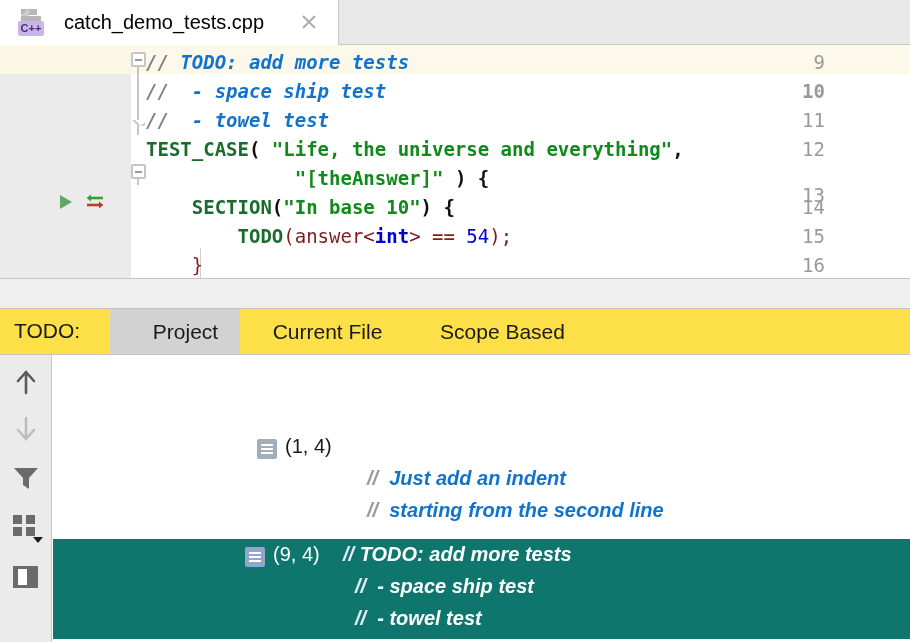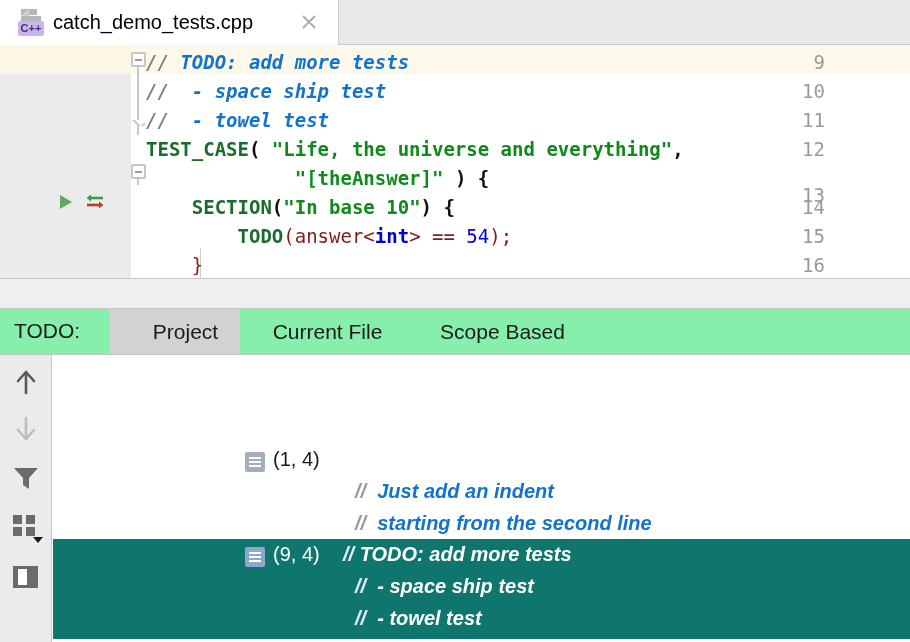--- a/index.html
+++ b/index.html
@@ -22,21 +22,21 @@
     background: #e8e8e8; border-left: 1px solid #c9c9c9;
     border-bottom: 1px solid #c9c9c9;
   }
   .editor-tab {
     position: absolute; left: 0; top: 0; height: 44px; width: 338px;
     background: #ffffff;
     display: flex; align-items: center; box-sizing: border-box;
     padding-left: 18px;
   }
   .editor-tab .tab-label {
-    font-size: 20px; color: #000000; margin-left: 9px; white-space: nowrap;
+    font-size: 20px; color: #000000; margin-left: 20px; white-space: nowrap;
   }
   .tab-close {
     position: absolute; left: 300px; top: 13px;
     width: 18px; height: 18px;
   }
   .tab-close svg { display: block; }
 
   
   .ficon { position: relative; display: inline-block; }
   .ficon .page { position: absolute; background: #b7b7b7; }
@@ -107,21 +107,21 @@
   }
   .gutter-icon { position: absolute; }
 
   
   .splitter {
     position: absolute; left: 0; top: 278px; width: 910px; height: 30px;
     background: #efefef; border-top: 1px solid #c4c4c4;
   }
   .tw-tabbar {
     position: absolute; left: 0; top: 308px; width: 910px; height: 47px;
-    background: #86efac; border-top: 1px solid #c4c4c4;
+    background: #fde047; border-top: 1px solid #c4c4c4;
     border-bottom: 1px solid #c4c4c4;
     box-sizing: border-box;
   }
   .tw-title {
     position: absolute; left: 14px; top: 10px;
     font-size: 21px; color: #1a1a1a;
   }
   .tw-tab {
     position: absolute; top: 0; height: 45px;
     display: flex; align-items: center; justify-content: center;
@@ -225,21 +225,21 @@
         <path d="M5 5 L19 5" stroke="#3a9e3a" stroke-width="2.6" fill="none"></path>
         <path d="M7 1.4 L2.6 5 L7 8.6 Z" fill="#3a9e3a"></path>
         <path d="M3 12 L17 12" stroke="#c0392b" stroke-width="2.6" fill="none"></path>
         <path d="M15 8.4 L19.4 12 L15 15.6 Z" fill="#c0392b"></path>
       </svg>
     </span>
 
     <div id="editor-lines">
         <div class="lnum" style="top: 3px;">9</div>
         <div class="codeline" style="top: 3px;"><span class="c-comment">// </span><span class="c-todo">TODO: add more tests</span></div>
-        <div class="lnum" style="top: 32px;">10</div>
+        <div class="lnum" style="top: 32px; font-weight: bold;">10</div>
         <div class="codeline" style="top: 32px;"><span class="c-comment">//  </span><span class="c-todo">- space ship test</span></div>
         <div class="lnum" style="top: 61px;">11</div>
         <div class="codeline" style="top: 61px;"><span class="c-comment">//  </span><span class="c-todo">- towel test</span></div>
         <div class="lnum" style="top: 90px;">12</div>
         <div class="codeline" style="top: 90px;"><span class="c-macro">TEST_CASE</span><span class="c-punct">( </span><span class="c-string">"Life, the universe and everything"</span><span class="c-punct">,</span></div>
         <div class="lnum" style="top: 136px;">13</div>
         <div class="codeline" style="top: 119px;"><span class="c-plain">             </span><span class="c-string">"[theAnswer]"</span><span class="c-punct"> ) {</span></div>
         <div class="lnum" style="top: 148px;">14</div>
         <div class="codeline" style="top: 148px;"><span class="c-plain">    </span><span class="c-macro">SECTION</span><span class="c-punct">(</span><span class="c-string">"In base 10"</span><span class="c-punct">) {</span></div>
         <div class="lnum" style="top: 177px;">15</div>
@@ -290,21 +290,21 @@
       <span class="tb-btn" style="top:205px;">
         <svg width="34" height="34" viewBox="0 0 34 34">
           <rect x="4" y="6" width="25" height="22" fill="#6b6b6b"></rect>
           <rect x="9" y="9" width="9" height="16" fill="#ffffff"></rect>
         </svg>
       </span>
     </div>
 
     <div class="tree">
       <div id="tree-rows">
-          <div class="todo-item" style="top: 89px; height: 100px;">
+          <div class="todo-item" style="top: 76px; height: 100px; margin-left: 12px;">
             <span class="todo-badge" style="left: 192px; top: 8px;">
               <i style="top:5px"></i>
               <i style="top:9px"></i>
               <i style="top:13px"></i>
             </span>
             <span class="todo-pos" style="left: 220px; top: 4px;">(1, 4)</span>
             <span class="todo-text" style="left: 302px; top: 68px;"><span class="slash">// </span><span class="tbody-blue"> starting from the second line</span></span>
             <span class="todo-text" style="left: 302px; top: 36px;"><span class="slash">// </span><span class="tbody-blue"> Just add an indent</span></span>
           </div>
           <div class="todo-item selected" style="top: 184px; height: 100px;">

